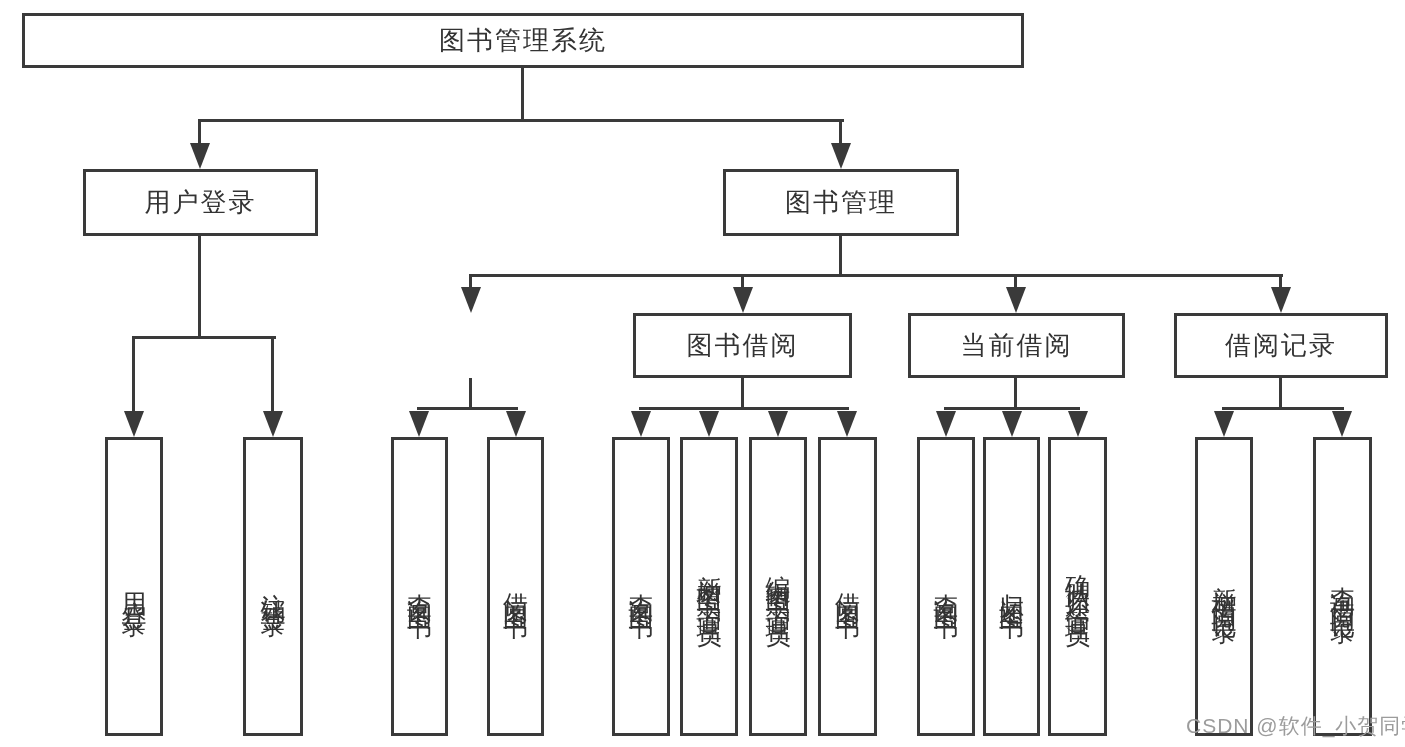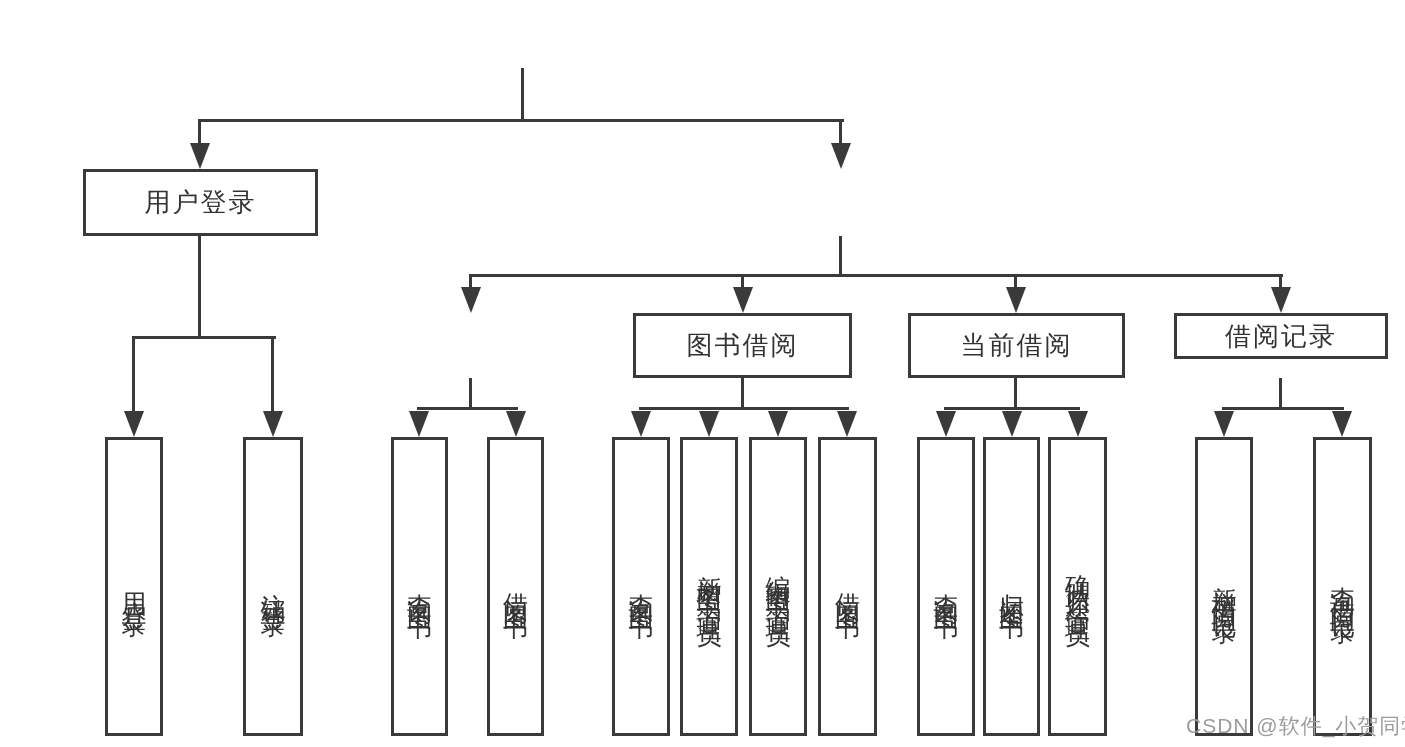--- a/index.html
+++ b/index.html
@@ -48,30 +48,36 @@
     color:#9c9c9c;
     white-space:nowrap;
     z-index:5;
   }
 </style>
 </head>
 <body>
 
 <div class="canvas">
 
+  <div class="box" style="left:22px;top:13px;width:1002px;height:55px">
+    <span class="hlabel">图书管理系统</span>
+  </div>
 
   <div class="line" style="left:521px;top:68px;width:3px;height:54px"></div>
   <div class="line" style="left:198px;top:119px;width:646px;height:3px"></div>
   <div class="line" style="left:198px;top:122px;width:3px;height:22px"></div>
   <div class="arrow" style="left:190px;top:143px"></div>
   <div class="line" style="left:839px;top:122px;width:3px;height:22px"></div>
   <div class="arrow" style="left:831px;top:143px"></div>
 
   <div class="box" style="left:83px;top:169px;width:235px;height:67px">
     <span class="hlabel">用户登录</span>
+  </div>
+  <div class="box" style="left:723px;top:169px;width:236px;height:67px">
+    <span class="hlabel">图书管理</span>
   </div>
 
   <div class="line" style="left:198px;top:236px;width:3px;height:103px"></div>
   <div class="line" style="left:132px;top:336px;width:144px;height:3px"></div>
   <div class="line" style="left:132px;top:339px;width:3px;height:72px"></div>
   <div class="arrow" style="left:124px;top:411px"></div>
   <div class="line" style="left:271px;top:339px;width:3px;height:72px"></div>
   <div class="arrow" style="left:263px;top:411px"></div>
 
   <div class="line" style="left:839px;top:236px;width:3px;height:41px"></div>
@@ -84,21 +90,21 @@
   <div class="arrow" style="left:1006px;top:287px"></div>
   <div class="line" style="left:1279px;top:277px;width:3px;height:10px"></div>
   <div class="arrow" style="left:1271px;top:287px"></div>
 
   <div class="box" style="left:908px;top:313px;width:217px;height:65px">
     <span class="hlabel">当前借阅</span>
   </div>
   <div class="box" style="left:633px;top:313px;width:219px;height:65px">
     <span class="hlabel">图书借阅</span>
   </div>
-  <div class="box" style="left:1174px;top:313px;width:214px;height:46px">
+  <div class="box" style="left:1174px;top:313px;width:214px;height:65px">
     <span class="hlabel">借阅记录</span>
   </div>
 
   <div class="line" style="left:469px;top:378px;width:3px;height:32px"></div>
   <div class="line" style="left:417px;top:407px;width:101px;height:3px"></div>
   <div class="arrow" style="left:409px;top:411px"></div>
   <div class="arrow" style="left:506px;top:411px"></div>
 
   <div class="line" style="left:741px;top:378px;width:3px;height:32px"></div>
   <div class="line" style="left:639px;top:407px;width:210px;height:3px"></div>

